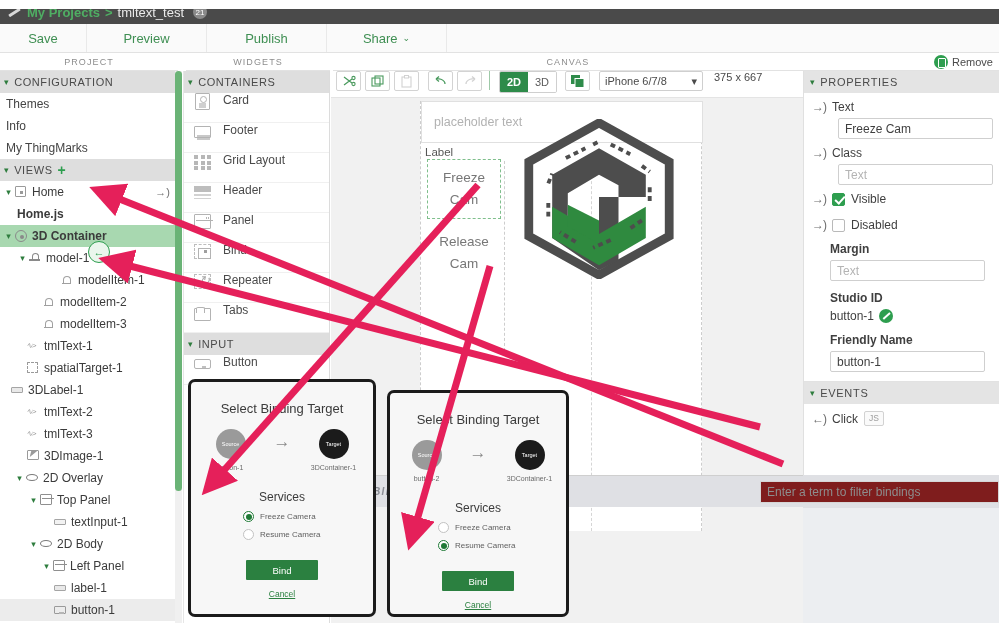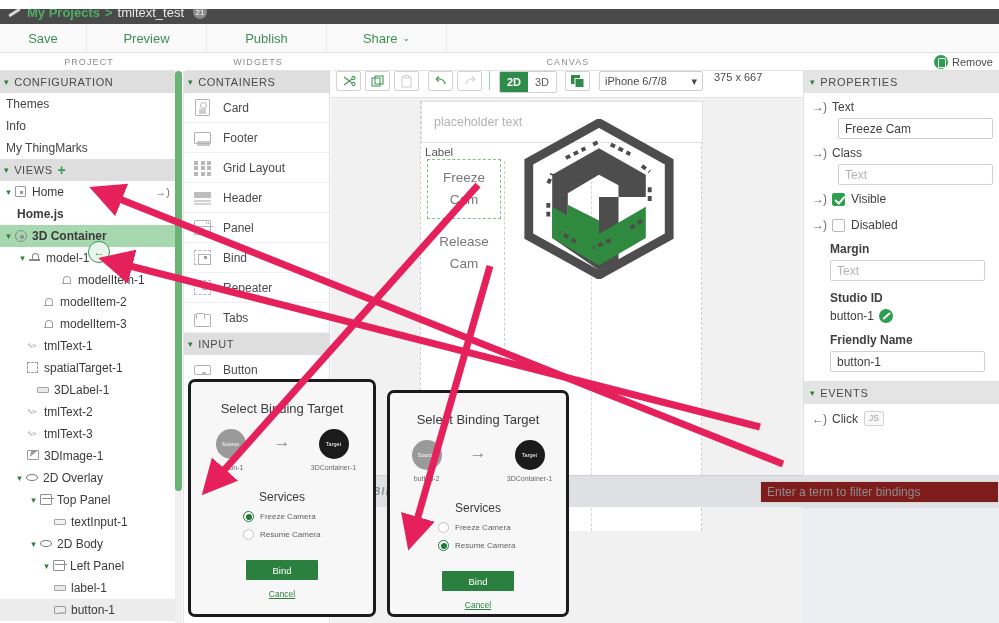--- a/index.html
+++ b/index.html
@@ -136,21 +136,21 @@
     background: #f0f0f0; z-index: 6;
   }
 
   
   .widgets {
     position: absolute; left: 183px; top: 62px; width: 147px; height: 561px;
     background: #fff; border-left: 1px solid #e6e6e6; border-right: 1px solid #dcdcdc;
     overflow: hidden;
   }
   .w-item {
-    height: 30px; display: flex; align-items: center; padding-left: 8px;
+    height: 30px; display: flex; padding-left: 8px;
     font-size: 12px; color: #4a4a4a; border-bottom: 1px solid #f0f0f0; cursor: pointer;
   }
   .w-ico { width: 22px; height: 18px; margin-right: 9px; position: relative; flex:0 0 22px; }
   .wi-card { border:1.4px solid #b3b3b3; width:15px; height:17px; border-radius:1px; }
   .wi-card:before { content:""; position:absolute; left:4px; top:2px; width:5px; height:5px; border:1.2px solid #b3b3b3; border-radius:50%; }
   .wi-card:after { content:""; position:absolute; left:3px; top:9px; width:7px; height:5px; background:#cfcfcf; }
   .wi-footer { border:1.4px solid #b3b3b3; width:17px; height:12px; margin-top:3px; border-radius:1px; }
   .wi-footer:after { content:""; position:absolute; left:2px; top:8px; width:13px; height:2px; background:#c8c8c8; box-shadow:0 3px 0 #c8c8c8; }
   .wi-grid { width:17px; height:15px; margin-top:2px;
     background:
@@ -436,21 +436,21 @@
           <i class="ic-text" style="position:absolute;left:0;top:0">∿&gt;</i>
         </span>
       <span>tmlText-1</span>
     </div>
     <div class="tree-row" style="padding-left:26px">
       <span class="t-ico">
           <i class="ic-dashbox" style="position:absolute;left:1px;top:0"></i>
         </span>
       <span>spatialTarget-1</span>
     </div>
-    <div class="tree-row" style="padding-left:36px">
+    <div class="tree-row" style="padding-left:10px">
       <span class="t-ico">
           <i class="ic-label3d" style="position:absolute;left:1px;top:0"></i>
         </span>
       <span>3DLabel-1</span>
     </div>
     <div class="tree-row" style="padding-left:26px">
       <span class="t-ico">
           <i class="ic-text" style="position:absolute;left:0;top:0">∿&gt;</i>
         </span>
       <span>tmlText-2</span>

